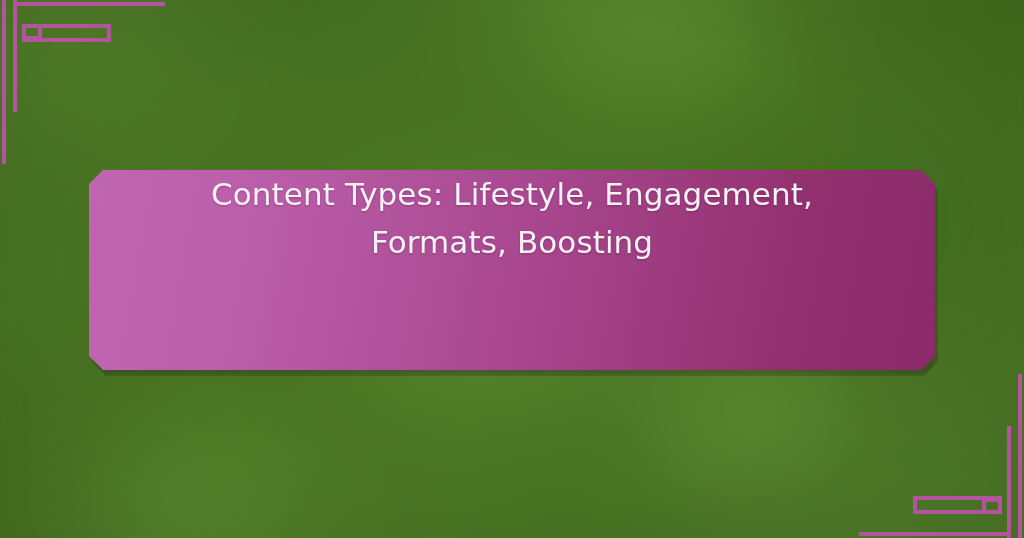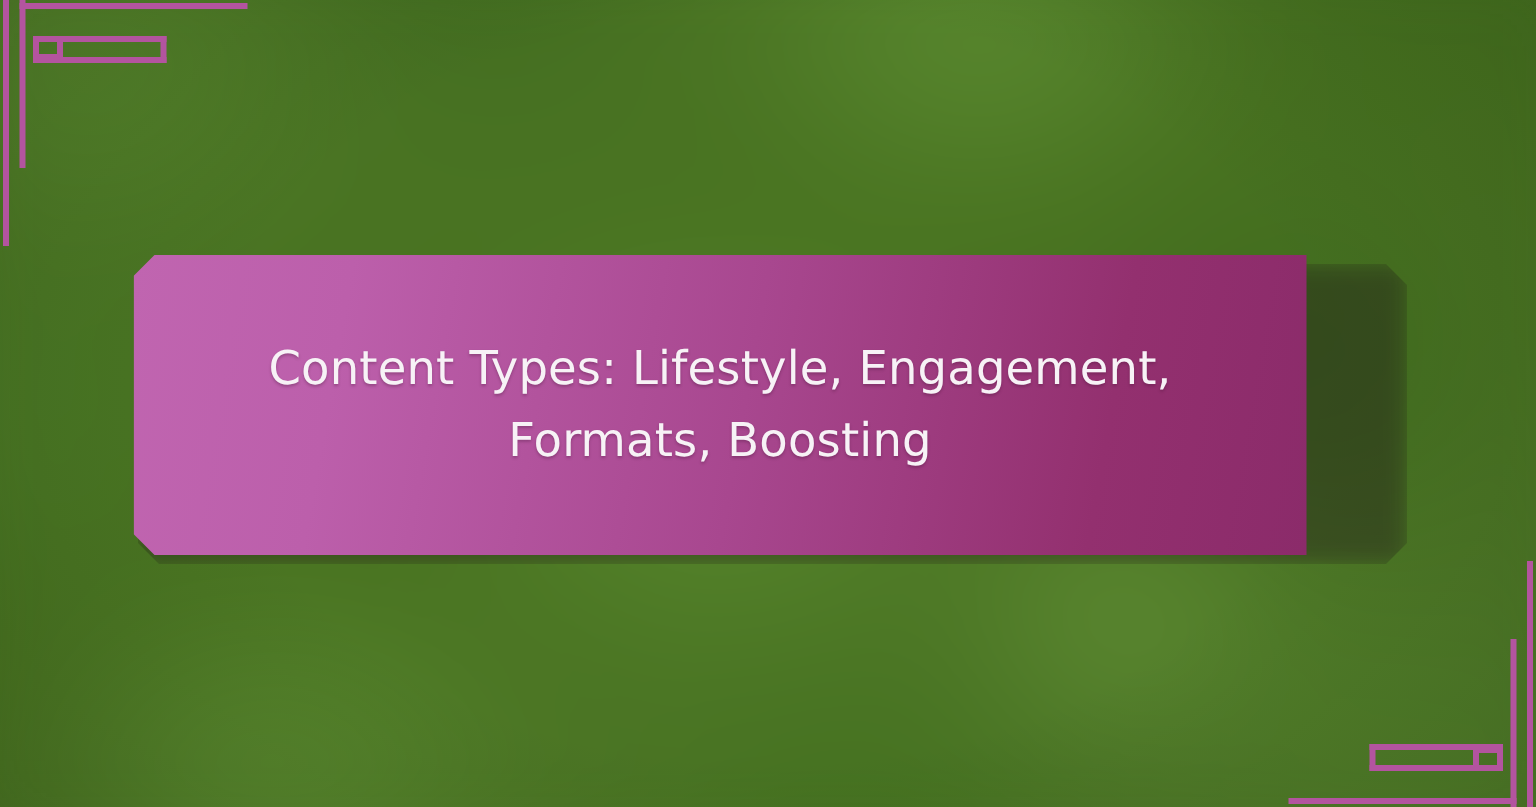--- a/index.html
+++ b/index.html
@@ -70,35 +70,34 @@
   .orn-br {
     right: 0; bottom: 0; width: 200px; height: 200px;
     transform: scaleX(-1) scaleY(-1);
   }
 
   
   #banner {
     position: absolute;
     left: 89px;
     top: 170px;
-    width: 782px;
+    width: 846px;
     height: 200px;
     background: linear-gradient(100deg, #c065b0 0%, #bc5fab 18%, #a8478f 52%, #93306f 82%, #8b2b6a 100%);
     -webkit-clip-path: polygon(
         0px 14px, 14px 0px,
         832px 0px, 846px 14px,
         846px 186px, 832px 200px,
         14px 200px, 0px 186px);
     clip-path: polygon(
         0px 14px, 14px 0px,
         832px 0px, 846px 14px,
         846px 186px, 832px 200px,
         14px 200px, 0px 186px);
     display: flex;
-    align-items: center;
     justify-content: center;
   }
 
   #banner-shadow {
     position: absolute;
     left: 92px;
     top: 176px;
     width: 846px;
     height: 200px;
     background: rgba(25,10,22,0.34);

